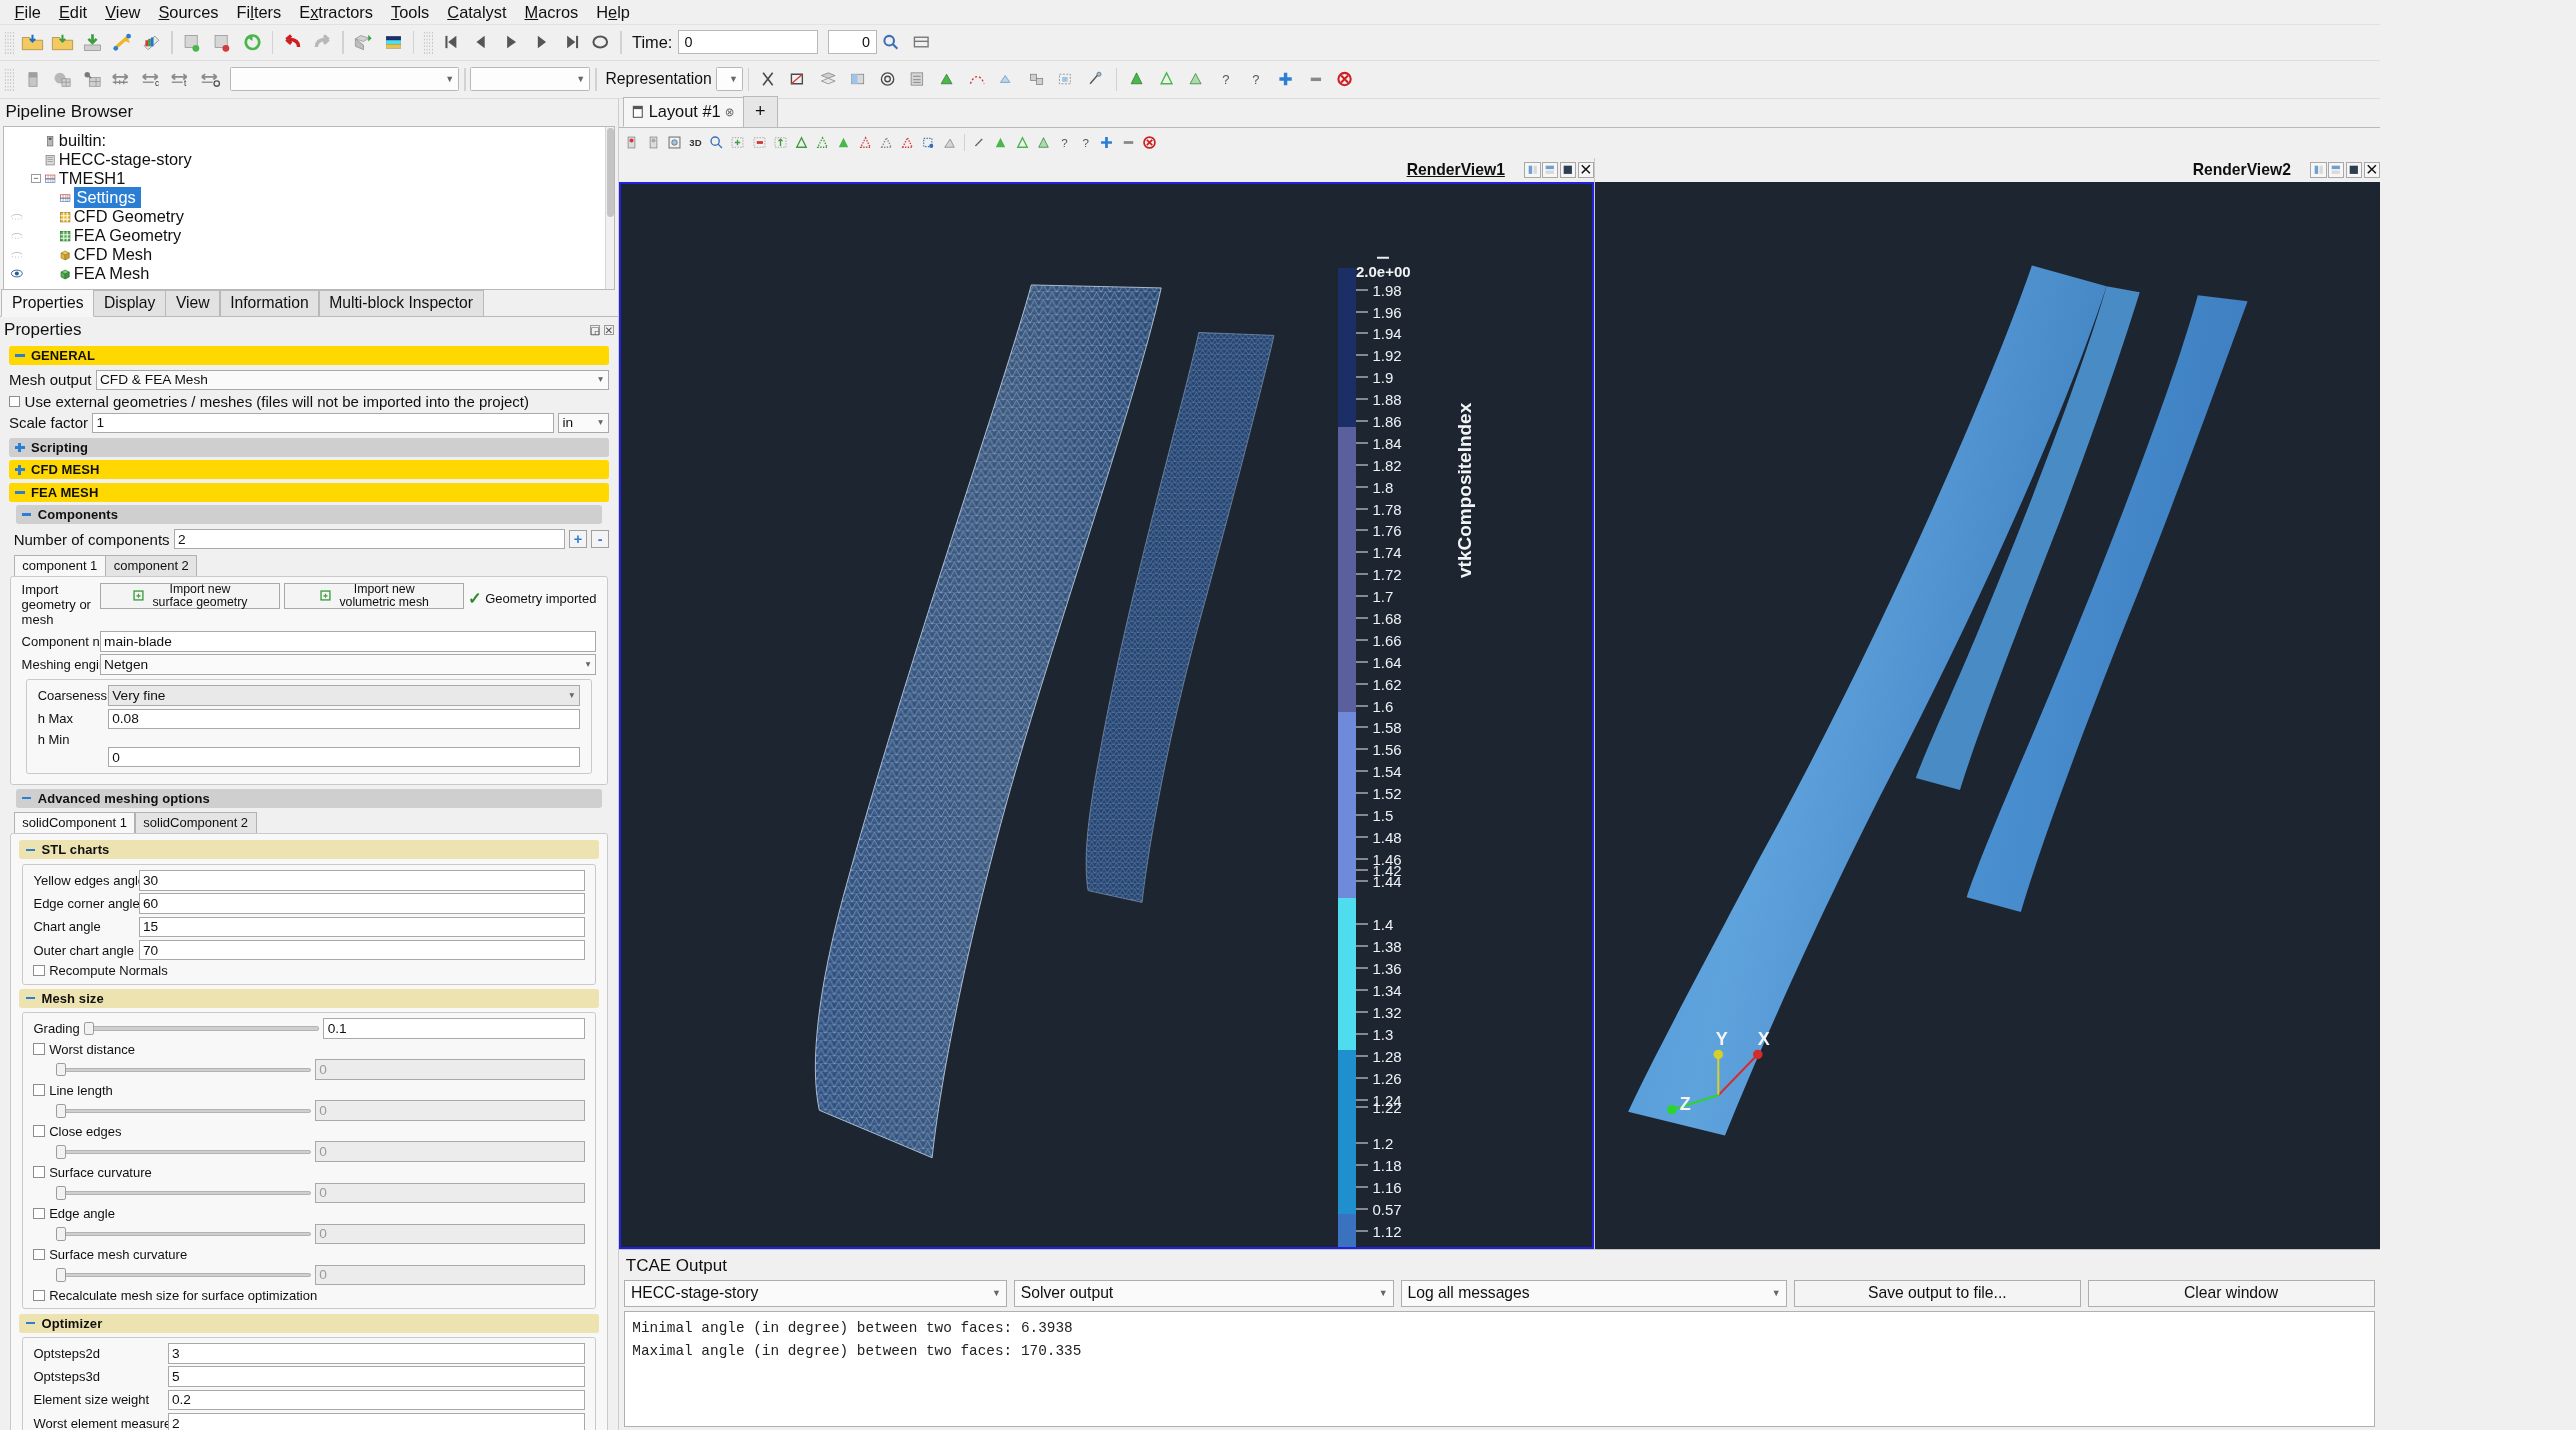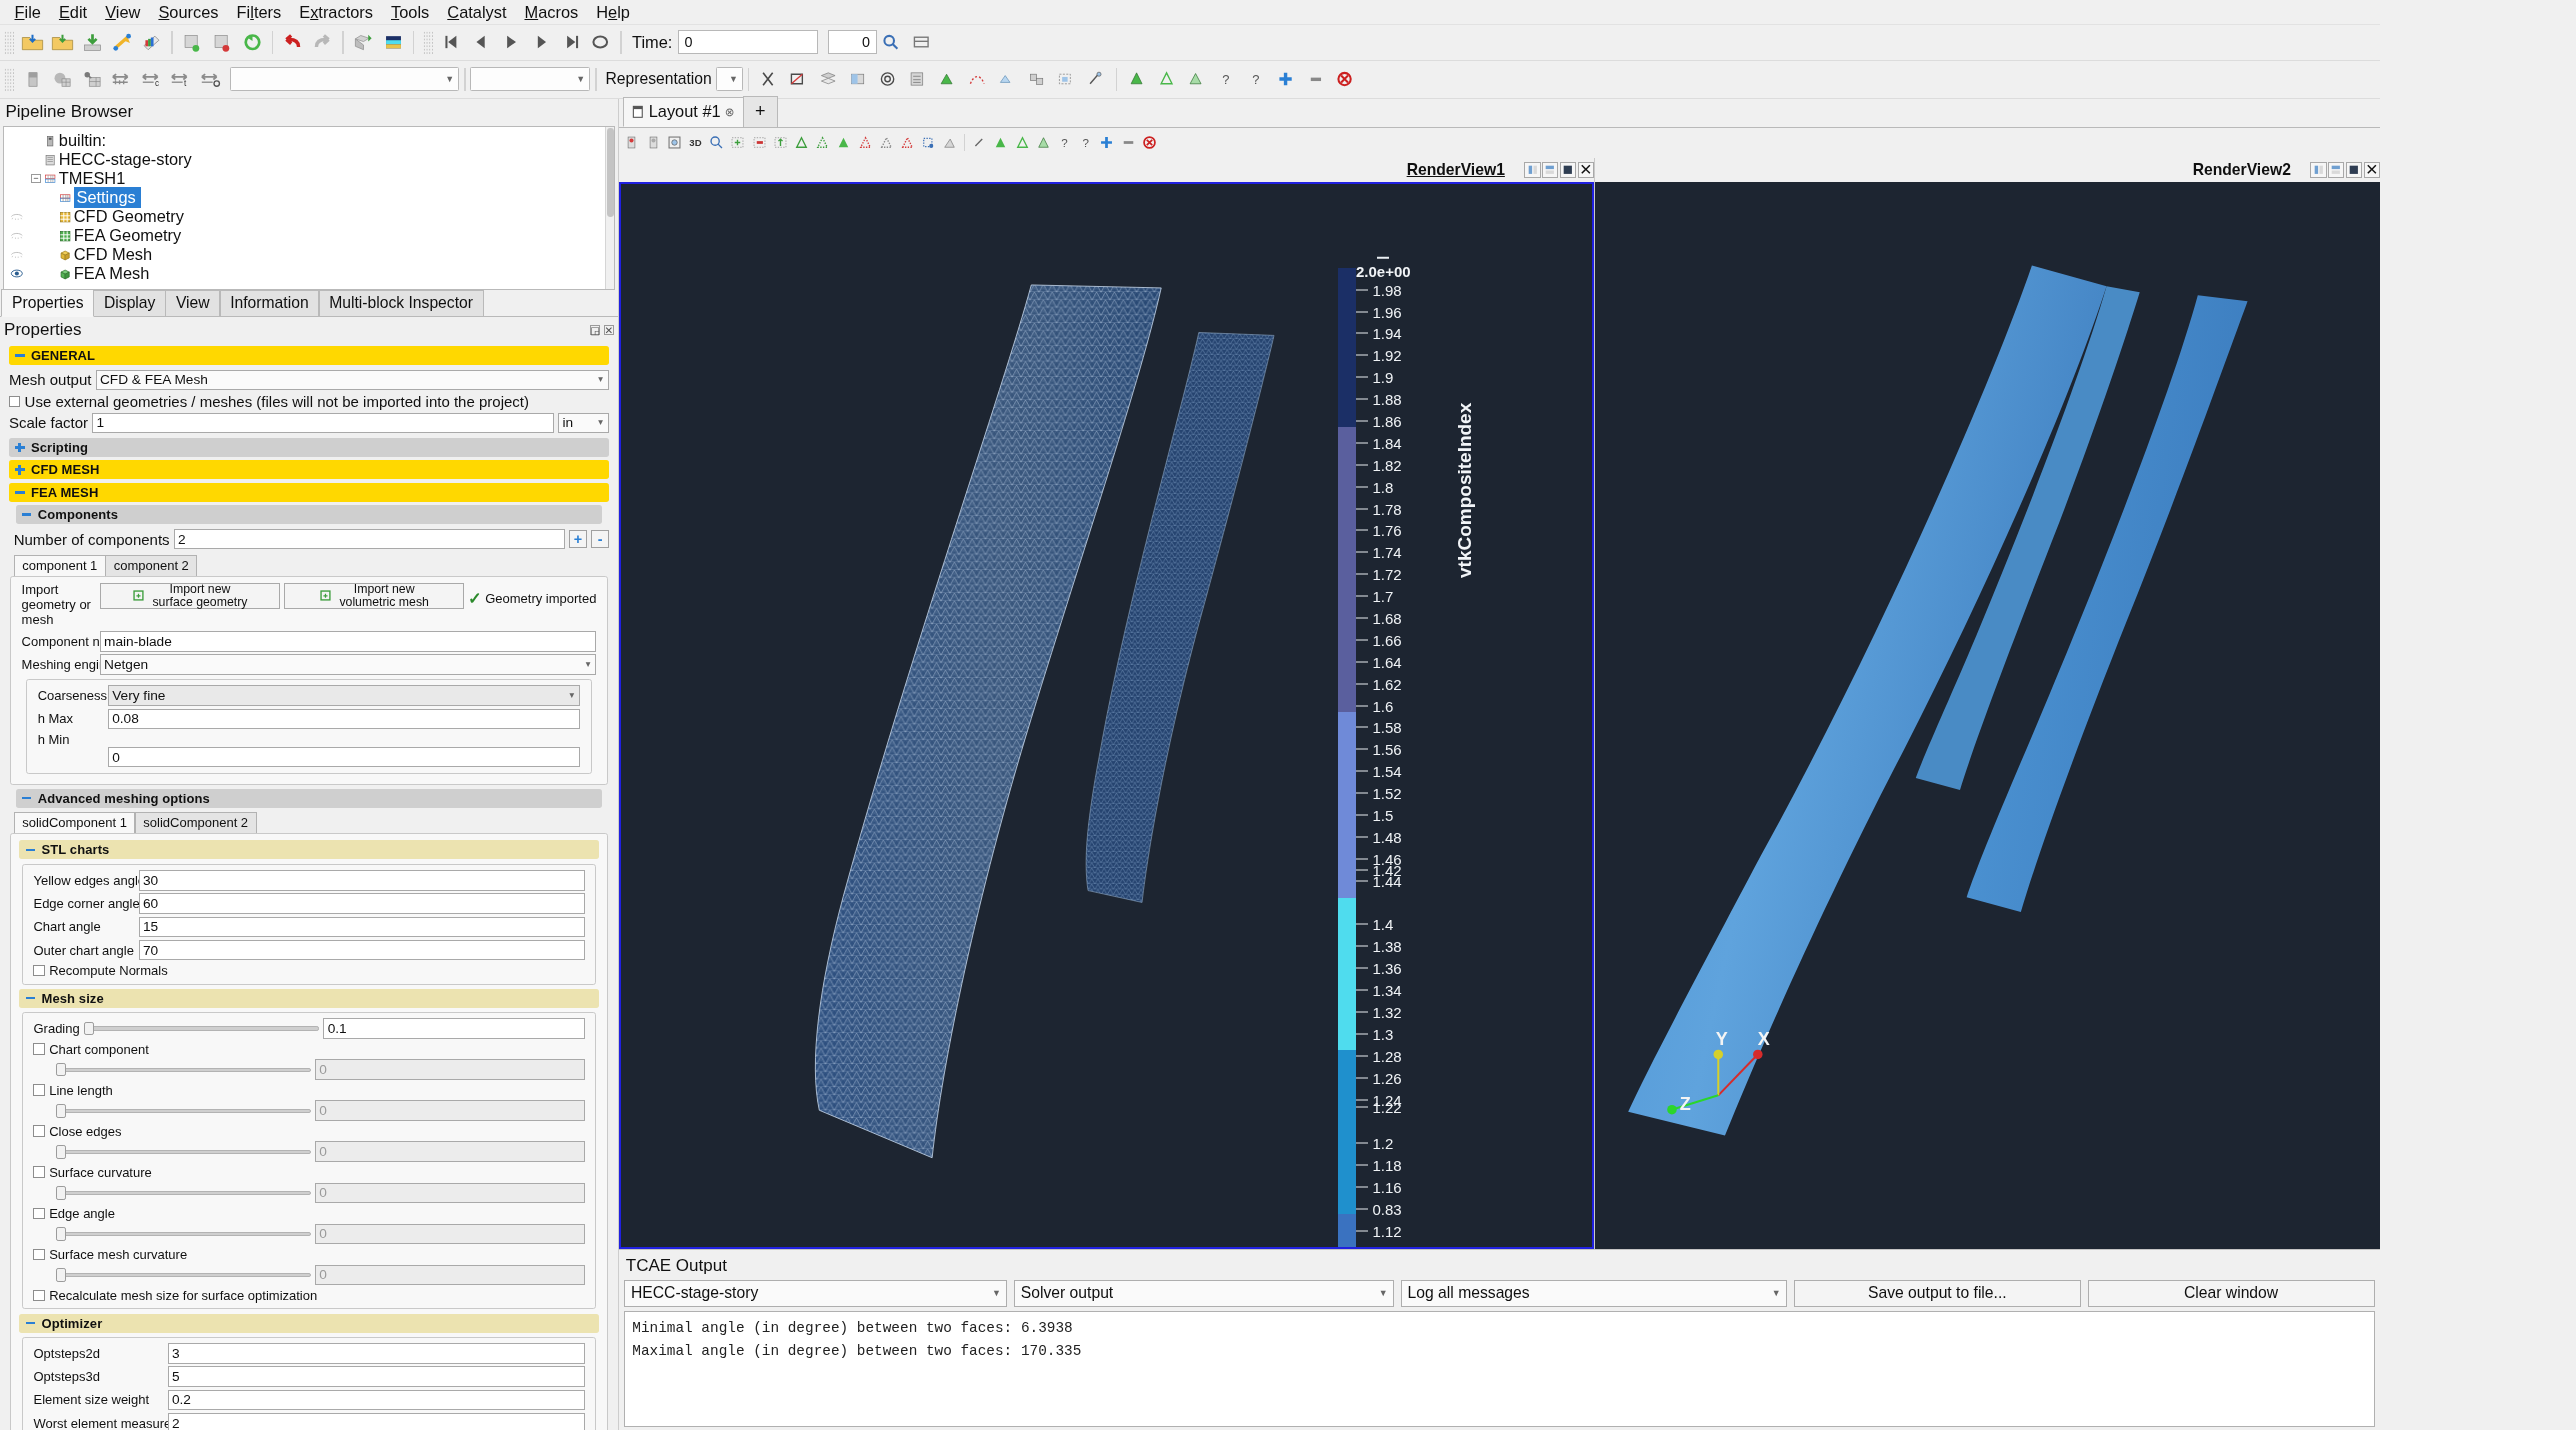--- a/index.html
+++ b/index.html
@@ -761,21 +761,21 @@
               <div class="row">
                 <span class="lab sm">Grading</span>
                 <span class="slider">
                   <span class="track"></span>
                   <span class="knob"></span>
                 </span>
                 <span class="fld">0.1</span>
               </div>
               <div class="row">
                 <span class="cbx"></span>
-                <span class="lab sm">Chart component</span>
+                <span class="lab sm">Worst distance</span>
               </div>
               <div class="row">
                 <span style="width:18px"></span>
                 <span class="slider">
                   <span class="track"></span>
                   <span class="knob"></span>
                 </span>
                 <span class="fld dis">0</span>
               </div>
               <div class="row">
@@ -1241,21 +1241,21 @@
                   <div class="tk" style="top: 915px;">
                     <span class="dash"></span>
                     <span>1.18</span>
                   </div>
                   <div class="tk" style="top: 937px;">
                     <span class="dash"></span>
                     <span>1.16</span>
                   </div>
                   <div class="tk" style="top: 959px;">
                     <span class="dash"></span>
-                    <span>0.83</span>
+                    <span>0.57</span>
                   </div>
                   <div class="tk" style="top: 981px;">
                     <span class="dash"></span>
                     <span>1.12</span>
                   </div>
                   <div class="tk" style="top: 1003px;">
                     <span>1.1</span>
                   </div>
                 </div>
               <div class="title">vtkCompositeIndex</div>

